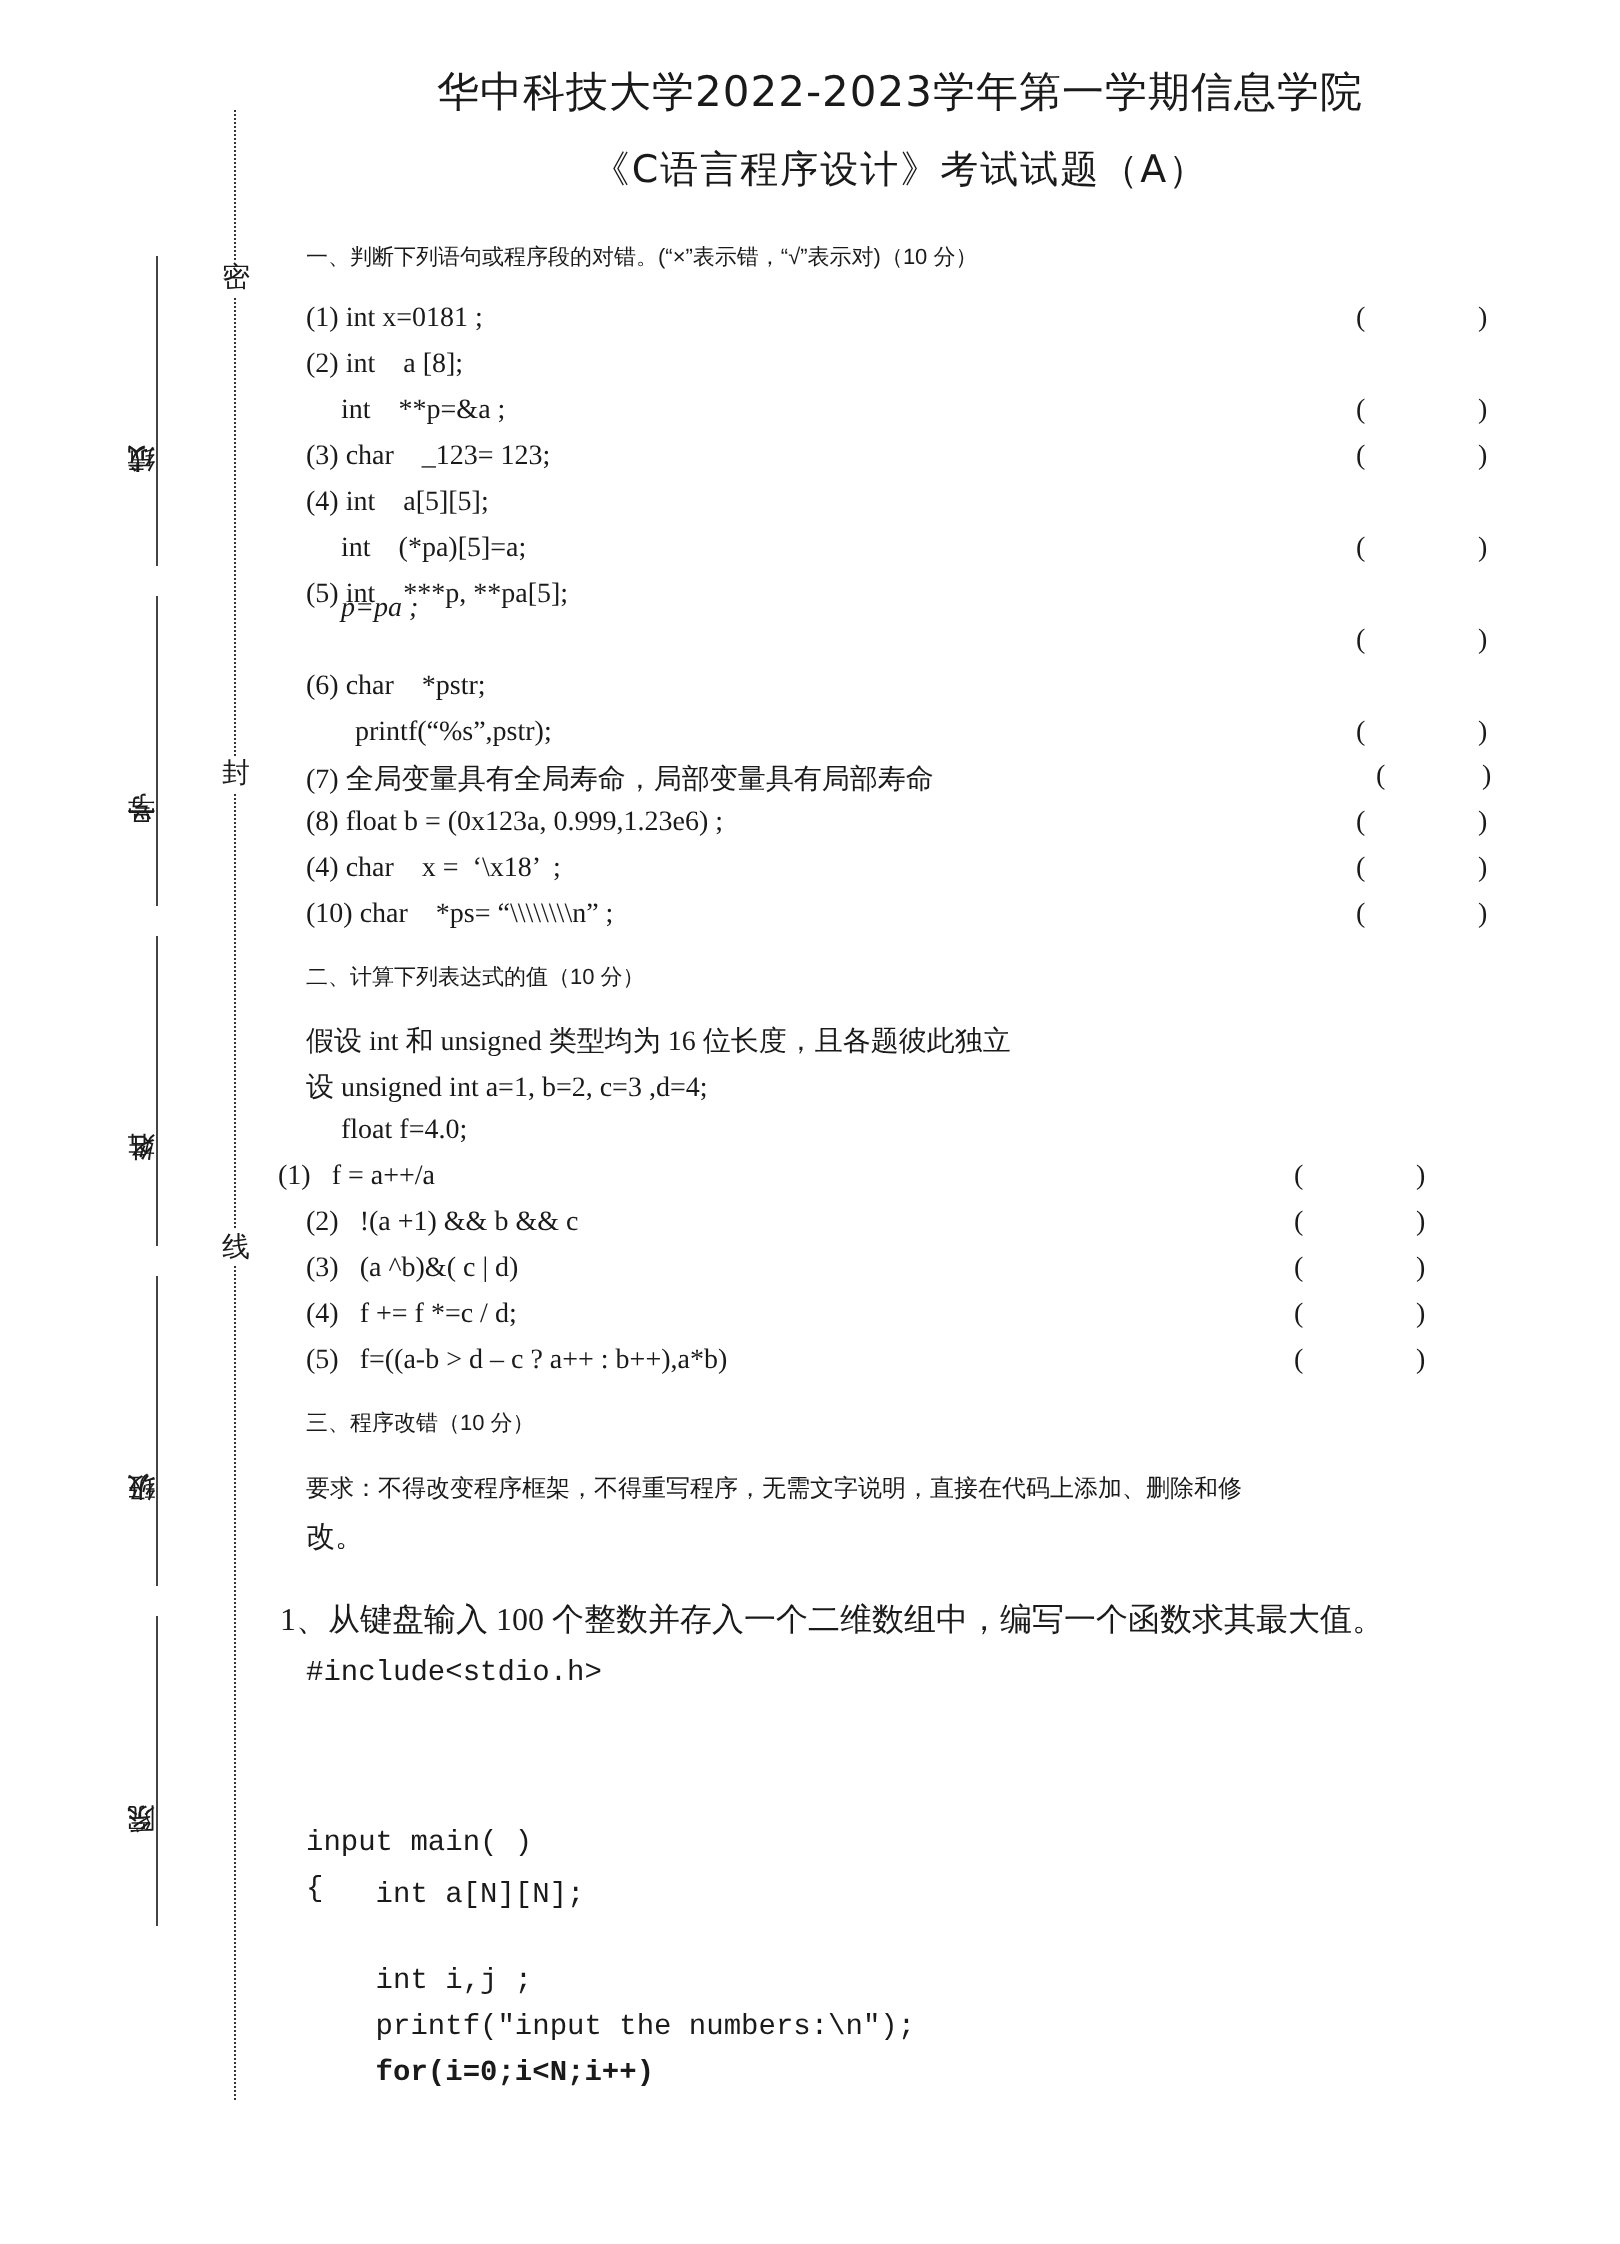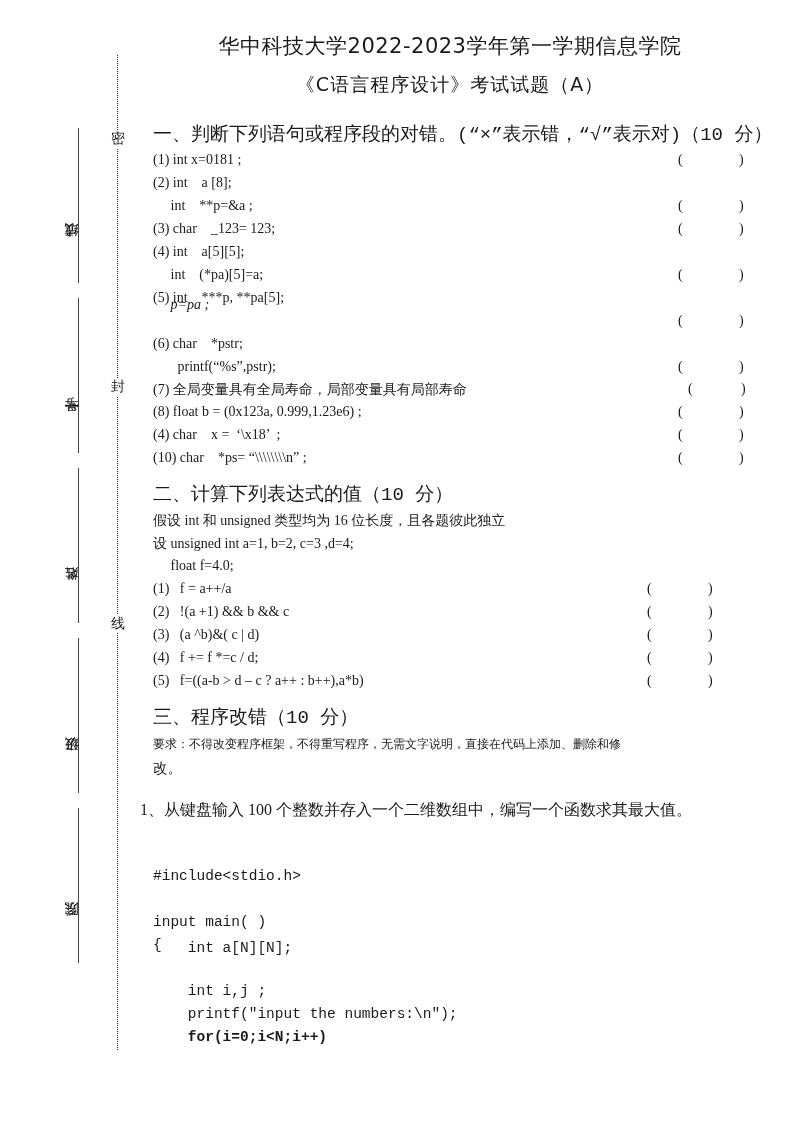--- a/index.html
+++ b/index.html
@@ -1,21 +1,21 @@
 <!DOCTYPE html>
 <html><head>
 <meta charset="utf-8">
 <style>
   html, body { margin:0; padding:0; background:#ffffff; }
   body { width:810px; height:1122px; position:relative; overflow:hidden; color:#1a1a1a;
          font-family:"Liberation Serif","DejaVu Serif",serif; }
   .abs { position:absolute; }
   .title1 { left:0; width:900px; top:32px; text-align:center; font-family:"DejaVu Sans","Liberation Sans",sans-serif; font-size:21px; letter-spacing:0.5px; }
   .title2 { left:0; width:900px; top:72px; text-align:center; font-family:"DejaVu Sans","Liberation Sans",sans-serif; font-size:19px; letter-spacing:1px; }
-  .sec { font-family:Liberation Mono, monospace; font-size:19px; }
+  .sec { font-family:Liberation Sans, sans-serif; font-size:11px; }
   .line { font-size:14px; white-space:pre; }
   .paren { font-size:14px; }
   .code { font-family:"Liberation Mono","DejaVu Sans Mono",monospace; font-size:14.5px; white-space:pre; }
   .dotline { position:absolute; left:117px; width:0; border-left:1.5px dotted #333; }
   .solidline { position:absolute; left:78px; width:0; border-left:1px solid #444; }
   .seal { position:absolute; left:109px; width:18px; font-size:14px; text-align:center; background:#fff; font-family:"DejaVu Serif",serif; }
   .vlabel { position:absolute; left:62px; width:16px; font-size:14px; writing-mode:vertical-rl; transform:rotate(180deg); font-family:"DejaVu Serif",serif; }
 </style>
 </head>
 <body>
@@ -81,21 +81,21 @@
   <div class="abs paren" style="left:678px;top:450px;">(</div>
   <div class="abs paren" style="left:739px;top:450px;">)</div>
 </div>
 
 <div class="abs sec" style="left:153px;top:481px;">二、计算下列表达式的值（10 分）</div>
 <div class="abs line" style="left:153px;top:512px;">假设 int 和 unsigned 类型均为 16 位长度，且各题彼此独立</div>
 <div class="abs line" style="left:153px;top:535px;">设 unsigned int a=1, b=2, c=3 ,d=4;</div>
 <div class="abs line" style="left:153px;top:558px;">     float f=4.0;</div>
 
 <div>
-  <div class="abs line" style="left:153px;top:581px;text-align:right;">(1)   f = a++/a</div>
+  <div class="abs line" style="left:139px;top:581px;text-align:right;">(1)   f = a++/a</div>
   <div class="abs line" style="left:153px;top:604px;">(2)   !(a +1) &amp;&amp; b &amp;&amp; c</div>
   <div class="abs line" style="left:153px;top:627px;">(3)   (a ^b)&amp;( c | d)</div>
   <div class="abs line" style="left:153px;top:650px;">(4)   f += f *=c / d;</div>
   <div class="abs line" style="left:153px;top:673px;">(5)   f=((a-b &gt; d – c ? a++ : b++),a*b)</div>
 
   <div class="abs paren" style="left:647px;top:581px;">(</div>
   <div class="abs paren" style="left:708px;top:581px;">)</div>
   <div class="abs paren" style="left:647px;top:604px;">(</div>
   <div class="abs paren" style="left:708px;top:604px;">)</div>
   <div class="abs paren" style="left:647px;top:627px;">(</div>
@@ -105,21 +105,21 @@
   <div class="abs paren" style="left:647px;top:673px;">(</div>
   <div class="abs paren" style="left:708px;top:673px;">)</div>
 </div>
 
 <div class="abs sec" style="left:153px;top:704px;">三、程序改错（10 分）</div>
 <div class="abs line" style="left:153px;top:736px;font-size:12px;">要求：不得改变程序框架，不得重写程序，无需文字说明，直接在代码上添加、删除和修</div>
 <div class="abs line" style="left:153px;top:759px;font-size:14.5px;">改。</div>
 <div class="abs line" style="left:140px;top:800px;font-size:16px;">1、从键盘输入 100 个整数并存入一个二维数组中，编写一个函数求其最大值。</div>
 
 <div>
-  <div class="abs code" style="left:153px;top:868px;">#include&lt;stdio.h&gt;</div>
+  <div class="abs code" style="left:153px;top:829px;">#include&lt;stdio.h&gt;</div>
   <div class="abs code" style="left:153px;top:868px;"></div>
   <div class="abs code" style="left:153px;top:891px;"></div>
   <div class="abs code" style="left:153px;top:914px;">input main( )</div>
   <div class="abs code" style="left:153px;top:937px;">{</div>
   <div class="abs code" style="left:153px;top:940px;">    int a[N][N];</div>
   <div class="abs code" style="left:153px;top:983px;">    int i,j ;</div>
   <div class="abs code" style="left:153px;top:1006px;">    printf("input the numbers:\n");</div>
   <div class="abs code" style="left:153px;top:1029px;font-weight:bold;">    for(i=0;i&lt;N;i++)</div>
 </div>
 

